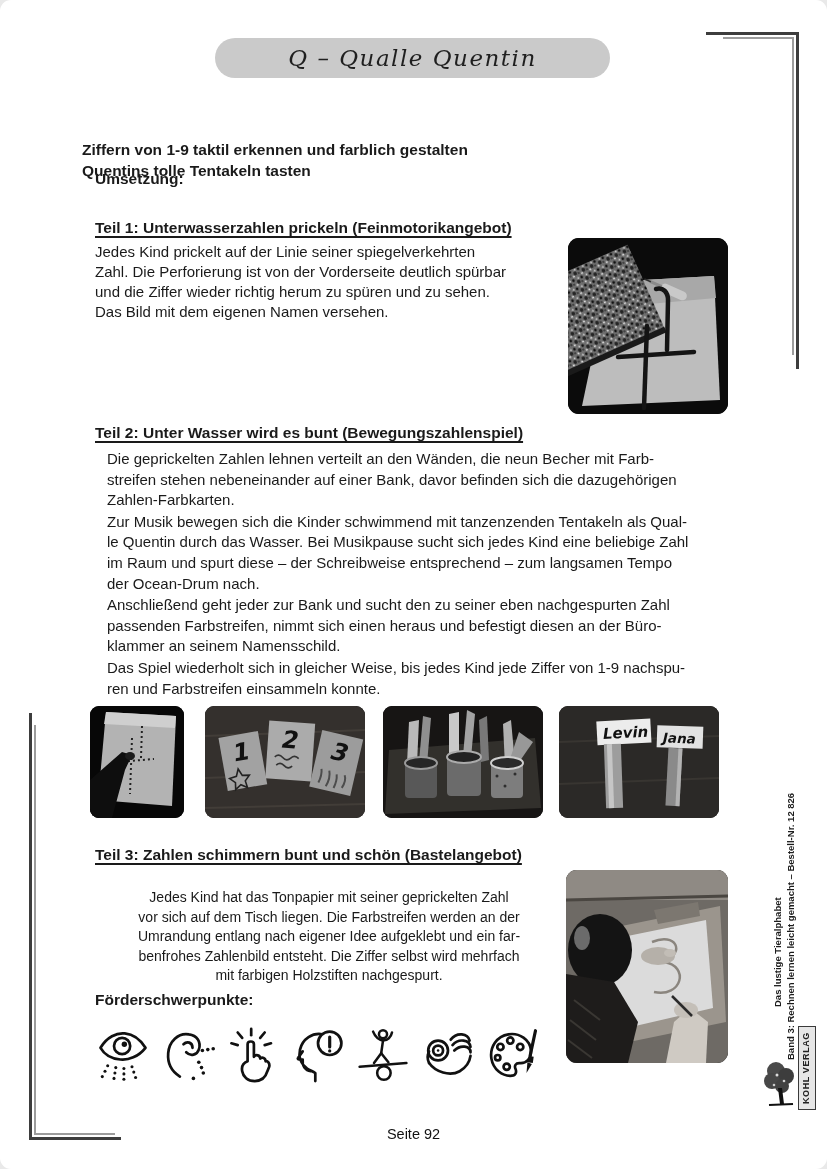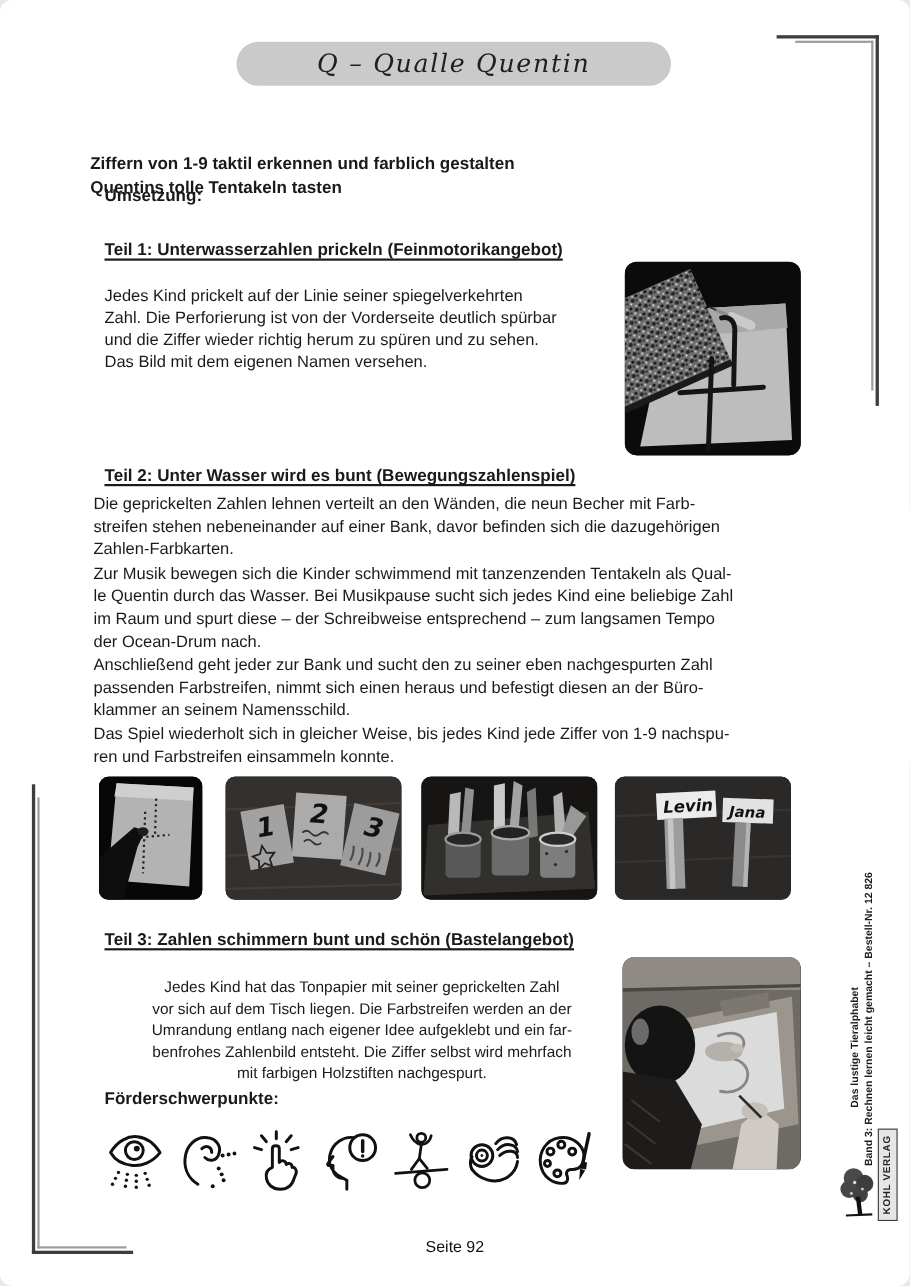--- a/index.html
+++ b/index.html
@@ -23,23 +23,23 @@
   .banner{position:absolute;left:215px;top:38px;width:395px;height:40px;
     background:#cacaca;border-radius:20px;display:flex;align-items:center;justify-content:center;}
   .banner-text{font-family:"DejaVu Serif", serif;font-style:italic;
     font-size:23px;color:#1f1f1f;letter-spacing:1.5px;}
   
   .intro{position:absolute;left:82px;top:110px;font-weight:bold;font-size:15.5px;line-height:21px;margin-top:29px;}
   .umsetzung{position:absolute;left:95px;top:170px;font-weight:bold;font-size:15.5px;}
   .sec-heading{font-weight:bold;font-size:15.5px;text-decoration:underline;
     text-decoration-thickness:1.5px;text-underline-offset:3px;white-space:nowrap;}
   .h-teil1{position:absolute;left:95px;top:219px;}
-  .b-teil1{position:absolute;left:95px;top:260px;width:468px;font-size:15px;line-height:20px;white-space:pre-line;}
+  .b-teil1{position:absolute;left:95px;top:242px;width:468px;font-size:15px;line-height:20px;white-space:pre-line;}
   .h-teil2{position:absolute;left:95px;top:424px;}
-  .b-teil2{position:absolute;left:85px;top:449px;width:658px;font-size:15px;line-height:20.6px;}
+  .b-teil2{position:absolute;left:107px;top:449px;width:658px;font-size:15px;line-height:20.6px;}
   .b-teil2 p{margin:0 0 1px 0;white-space:pre-line;}
   .h-teil3{position:absolute;left:95px;top:846px;}
   .b-teil3{position:absolute;left:95px;top:888px;width:468px;font-size:14px;line-height:19.5px;white-space:pre-line;text-align:center;}
   .h-foerder{position:absolute;left:95px;top:991px;font-weight:bold;font-size:15.5px;text-align:center;}
   
   .photo{position:absolute;background:#0b0b0b;border-radius:9px;overflow:hidden;}
   .photo svg{display:block;}
   .ph-teil1{left:568px;top:238px;width:160px;height:176px;border-radius:11px;}
   .ph-row1{left:90px;top:706px;width:94px;height:112px;}
   .ph-row2{left:205px;top:706px;width:160px;height:112px;}

